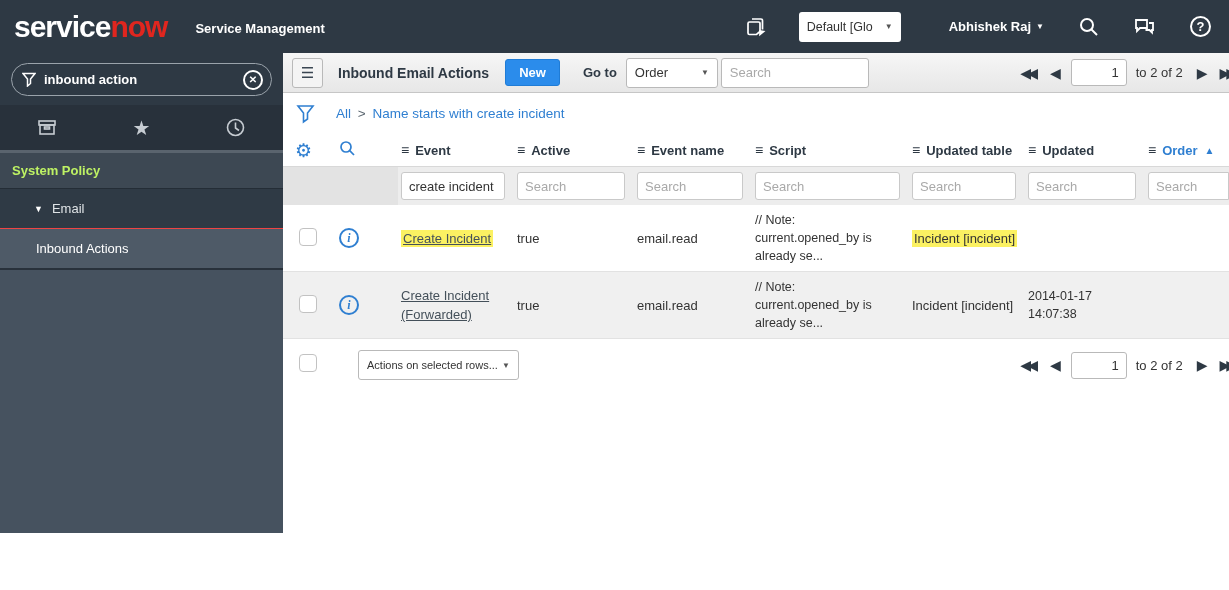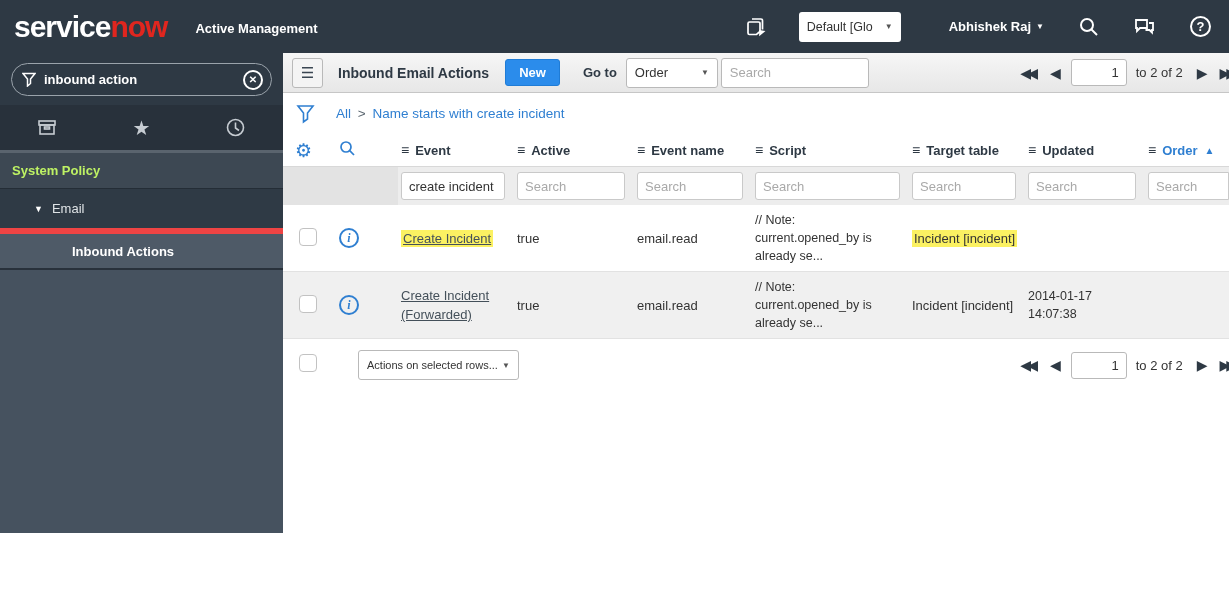--- a/index.html
+++ b/index.html
@@ -33,22 +33,22 @@
   .nav-search .q { flex: 1; color: #fff; font-size: 13px; font-weight: 700; margin-left: 8px; }
   .clear-btn { width: 20px; height: 20px; border: 2px solid #fff; border-radius: 50%; color: #fff;
     font-size: 10px; display: flex; align-items: center; justify-content: center; font-weight: 700; }
   .nav-tabs { height: 45px; background: #28313b; display: flex; align-items: center; }
   .nav-tab { flex: 1; display: flex; justify-content: center; color: #c6ccd2; font-size: 20px; }
   .menu-header { height: 38px; background: #3d4853; border-top: 3px solid #5a646e; color: #bef264;
     font-size: 13px; font-weight: 700; display: flex; align-items: center; padding-left: 12px; }
   .menu-group { height: 40px; background: #2f3a45; border-top: 1px solid #242d36; color: #dfe3e6;
     font-size: 13px; display: flex; align-items: center; padding-left: 34px; }
   .menu-group .tri { font-size: 9px; margin-right: 9px; color: #fff; }
-  .menu-item-selected { height: 40px; background: #4e5a67; border-top: 6px solid #ef4444; color: #fff;
-    font-size: 13px; font-weight: 700; display: flex; align-items: center; padding-left: 72px; }
+  .menu-item-selected { height: 40px; background: #4e5a67; border-top: 1px solid #ef4444; color: #fff;
+    font-size: 13px; font-weight: 400; display: flex; align-items: center; padding-left: 36px; }
   .menu-filler { flex: 1; background: #46525f; border-top: 2px solid #28313b; }
 
   
   .toolbar { height: 40px; background: linear-gradient(#f6f6f6, #e7e7e7); border-bottom: 1px solid #c6c6c6;
     display: flex; align-items: center; padding: 0 0 0 9px; flex: none; }
   .hamburger-btn { width: 31px; height: 30px; background: #f4f4f4; border: 1px solid #b9b9b9; border-radius: 3px;
     display: flex; align-items: center; justify-content: center; font-size: 15px; color: #3a4652; }
   .list-title { font-size: 14px; font-weight: 700; margin-left: 15px; }
   .new-btn { margin-left: 16px; background: #2b8ceb; color: #fff; font-size: 13px; font-weight: 700;
     border: 1px solid #1f7cd6; border-radius: 3px; padding: 5px 13px; }
@@ -114,21 +114,21 @@
   .hl { background: #fbf162; padding: 1px 2px; }
   .multiline { white-space: pre-line; line-height: 1.45; font-size: 12.5px; padding-right: 10px; }
 
   .actions-select { margin-left: 19px; width: 161px; font-size: 11px; }
 </style>
 </head>
 <body>
 
 <div class="banner">
   <div class="logo"><span>service</span><span class="now">now</span></div>
-  <div class="app-label">Active Management</div>
+  <div class="app-label">Service Management</div>
   <div class="banner-spacer"></div>
   <span class="banner-icon">
     <svg width="21" height="21" viewBox="0 0 21 21" fill="none" stroke="#fff" stroke-width="1.7">
       <path d="M6 3 h9 a1.5 1.5 0 0 1 1.5 1.5 v9"></path>
       <path d="M3.5 6 h9 a1.5 1.5 0 0 1 1.5 1.5 v8 l-3.5 3 h-7 a1.5 1.5 0 0 1 -1.5 -1.5 v-9.5 a1.5 1.5 0 0 1 1.5 -1.5 z"></path>
       <path d="M14 15 v3.5 l3.5 -3 z" fill="#fff"></path>
     </svg>
   </span>
   <div class="update-set">
     <span class="txt">Default [Glo</span>
@@ -253,21 +253,21 @@
       <div class="c-event hdr-cell">
           <span class="col-menu-glyph">≡</span>
           <span>Event name</span>
         </div>
       <div class="c-script hdr-cell">
           <span class="col-menu-glyph">≡</span>
           <span>Script</span>
         </div>
       <div class="c-target hdr-cell">
           <span class="col-menu-glyph">≡</span>
-          <span>Target table</span>
+          <span>Updated table</span>
         </div>
       <div class="c-updated hdr-cell">
           <span class="col-menu-glyph">≡</span>
           <span>Updated</span>
         </div>
       <div class="c-order hdr-cell hdr-sorted">
           <span class="col-menu-glyph">≡</span>
           <span>Order</span>
           <span class="sort-arrow">▲</span>
         </div>

